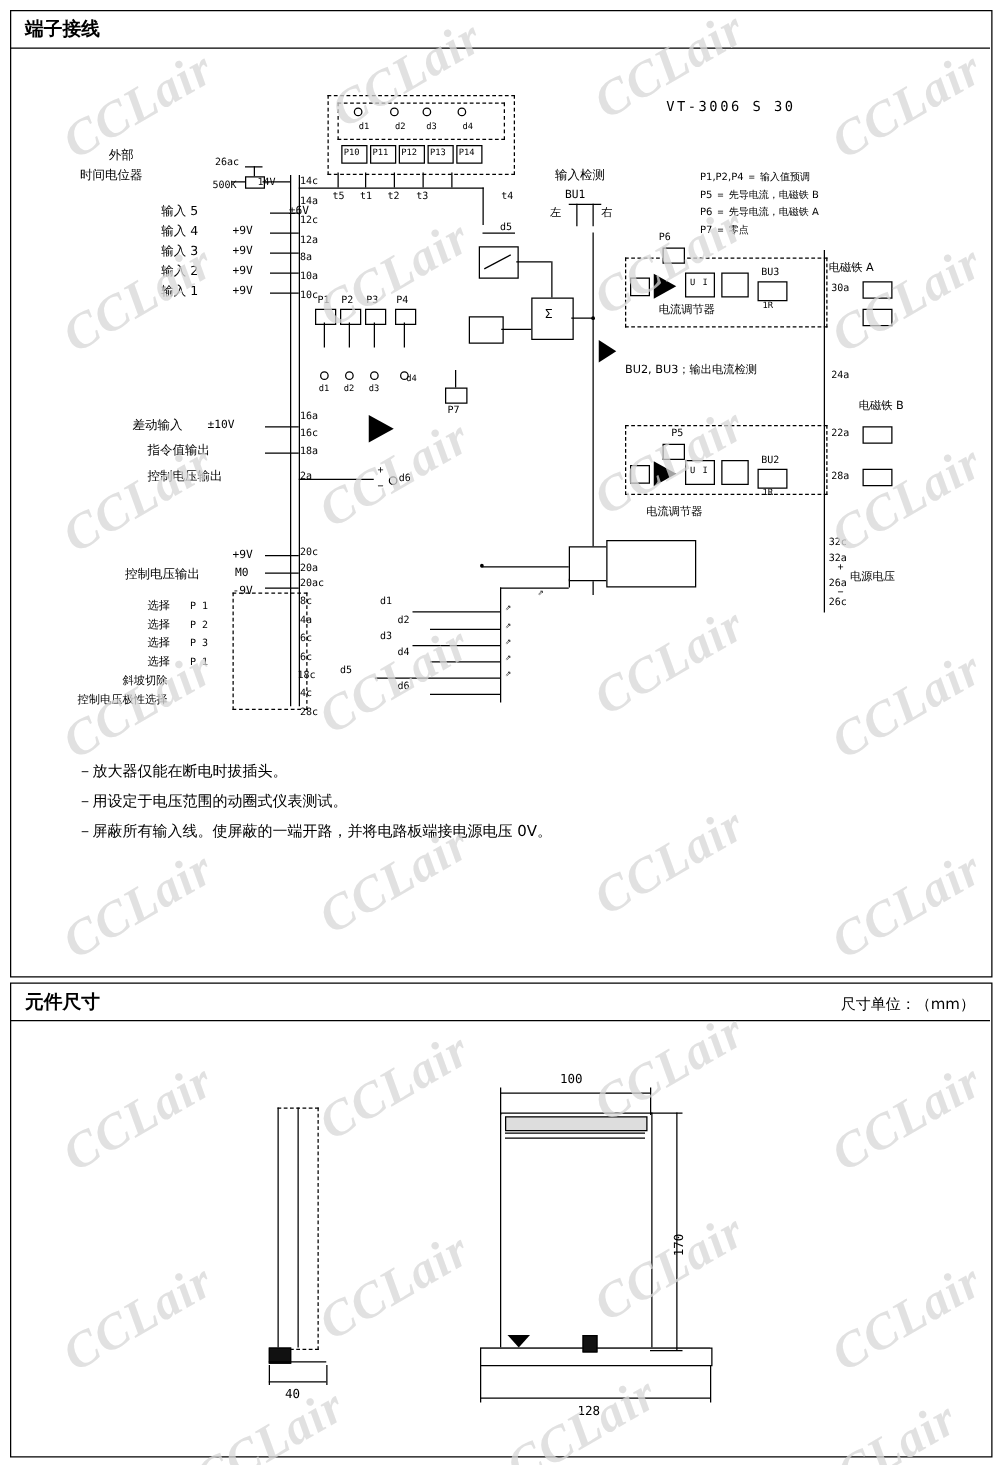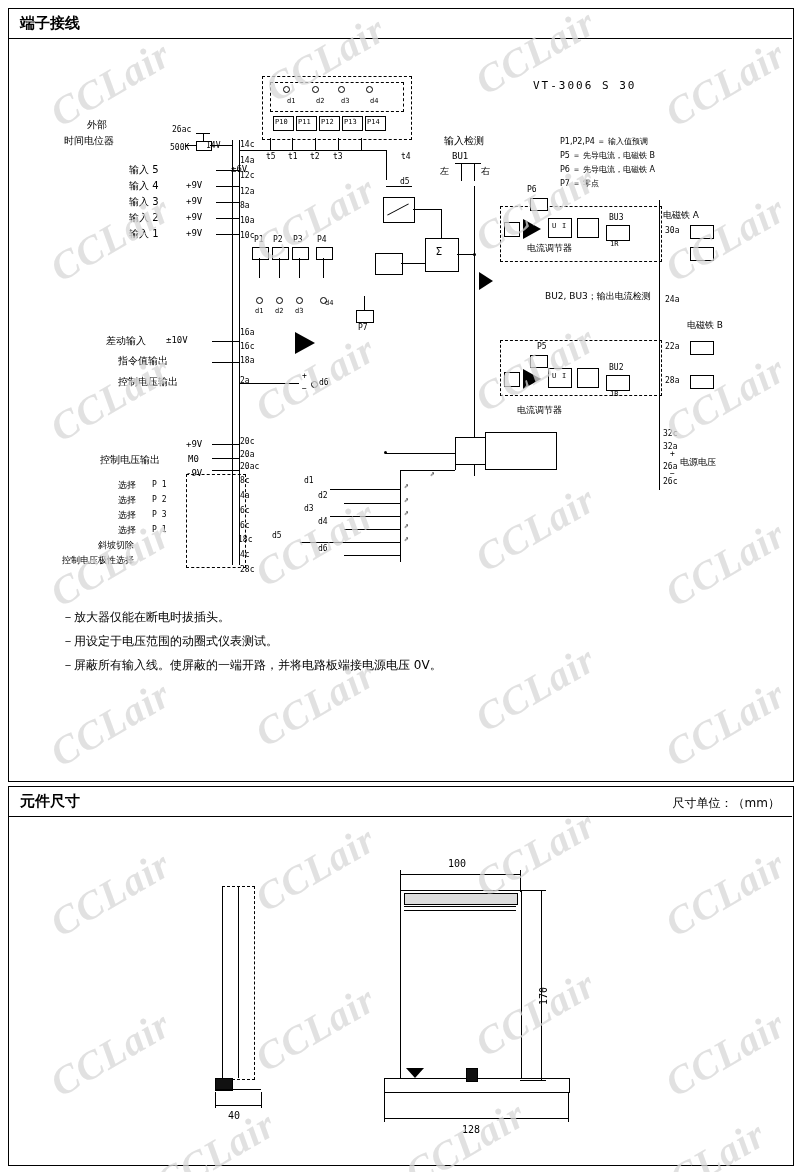--- a/index.html
+++ b/index.html
@@ -251,21 +251,21 @@
   <div class="box" style="left:606px;top:225px;width:22px;height:14px;"></div>
   <div class="lbl s7 mono" style="left:610px;top:241px;">1R</div>
 
   <div class="lbl s9" style="left:663px;top:211px;">电磁铁 A</div>
   <div class="box" style="left:690px;top:225px;width:22px;height:12px;"></div>
   <div class="box" style="left:690px;top:247px;width:22px;height:12px;"></div>
   <div class="lbl s8 mono" style="left:665px;top:227px;">30a</div>
   <div class="lbl s8 mono" style="left:665px;top:249px;margin-top:47px;">24a</div>
   <div class="ln v" style="left:659px;top:200px;height:290px;"></div>
 
-  <div class="lbl s9" style="left:500px;top:292px;margin-left:45px;">BU2, BU3；输出电流检测</div>
+  <div class="lbl s9" style="left:500px;top:292px;">BU2, BU3；输出电流检测</div>
 
   <div class="dash" style="left:500px;top:340px;width:160px;height:54px;"></div>
   <div class="box" style="left:504px;top:372px;width:14px;height:13px;"></div>
   <div class="ln" style="left:523px;top:369px;width:0;height:0;background:none;border-left:18px solid #000;border-top:10px solid transparent;border-bottom:10px solid transparent;"></div>
   <div class="box" style="left:548px;top:368px;width:22px;height:18px;"></div>
   <div class="lbl s7 mono" style="left:552px;top:373px;">U</div>
   <div class="lbl s7 mono" style="left:562px;top:373px;">I</div>
   <div class="box" style="left:577px;top:368px;width:20px;height:18px;"></div>
   <div class="box" style="left:530px;top:355px;width:16px;height:11px;"></div>
   <div class="lbl s8 mono" style="left:537px;top:343px;">P5</div>

